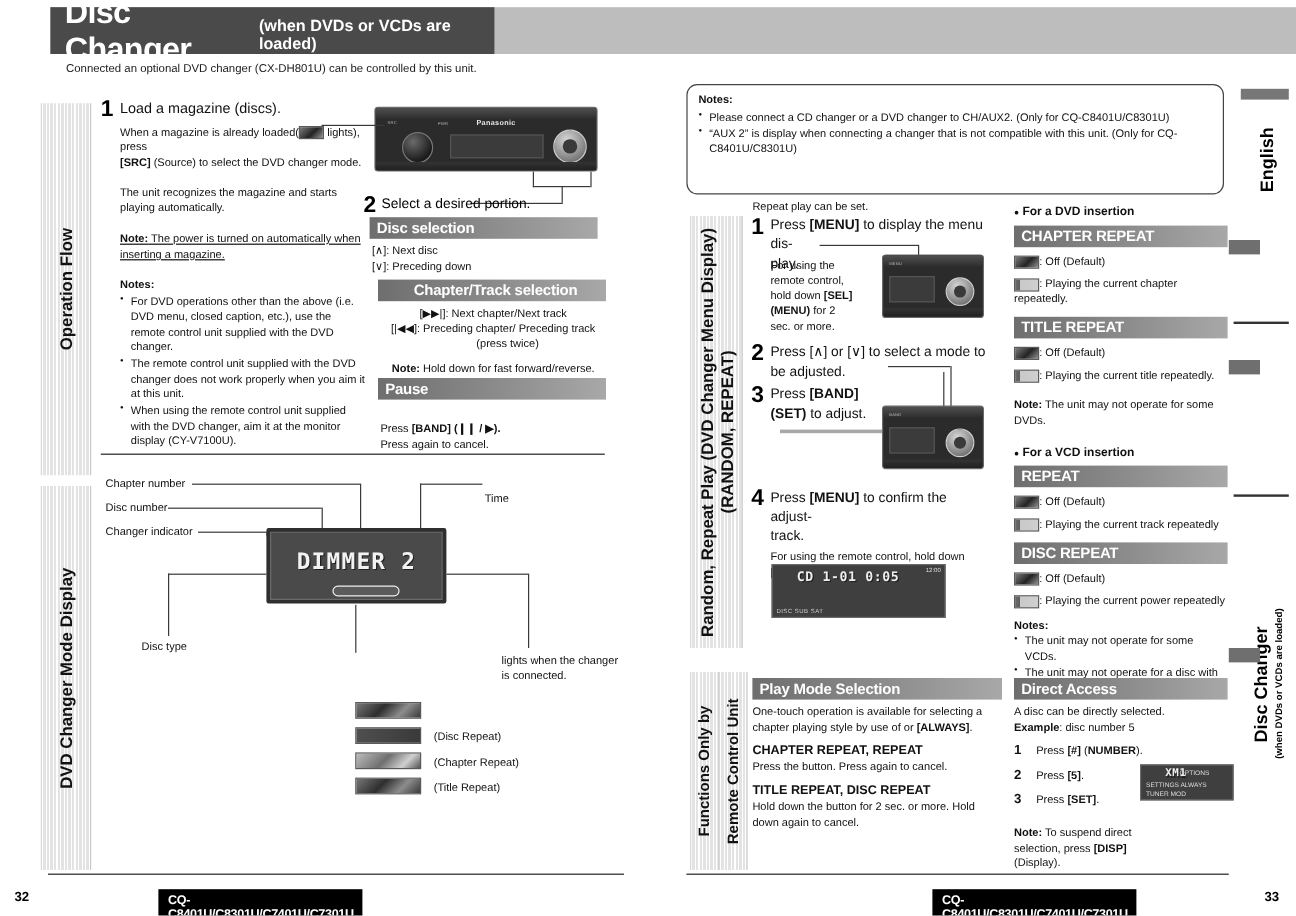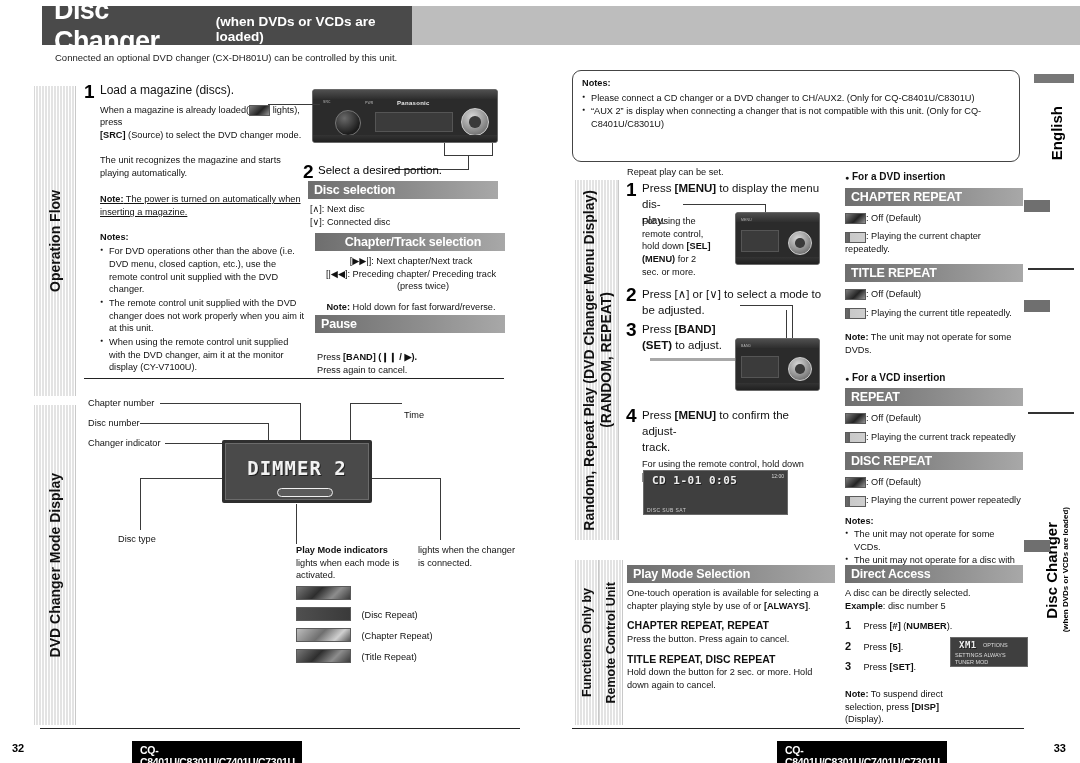--- a/index.html
+++ b/index.html
@@ -155,21 +155,21 @@
     border: 1px solid #5a5a5a;
   }
   .thumb-sm.off { background: linear-gradient(135deg,#7d7d7d,#232323 55%,#959595); }
   .thumb-sm.on  { background: linear-gradient(to right,#6a6a6a 0%,#5c5c5c 22%,#c9c9c9 22%,#cfcfcf 100%); }
 
   .wide-disp {
     position: absolute; background: #3f3f3f; border: 1px solid #6a6a6a;
     overflow: hidden;
   }
   .wide-disp .l1 {
-    position:absolute; left:8px; top:3px; color:#eee;
+    position:absolute; left:20px; top:3px; color:#eee;
     font-family:"DejaVu Sans Mono", monospace; font-size: 11px; font-weight: bold;
     letter-spacing: .5px; text-shadow: 1px 1px 0 #1f1f1f;
   }
   .wide-disp .tr {
     position:absolute; right:3px; top:2px; color:#ddd; font-size:5px;
   }
   .wide-disp .bl {
     position:absolute; left:3px; bottom:1px; color:#cfcfcf; font-size:5px; letter-spacing:.4px;
   }
 
@@ -247,21 +247,21 @@
   <div class="ln lnh" style="left:392px; top:169px; width:77px;"></div>
 
   <div style="position:absolute; left:303px; top:162px;">
     <span class="step-num">2</span>
   </div>
   <div style="position:absolute; left:318px; top:164px; font-size:11.5px;">Select a desired portion.</div>
 
   <div style="position:absolute; left:308px; top:181px; width:190px;">
     <div class="sec-head grad">Disc selection</div>
     <div class="body-t" style="margin-top:4px; padding-left:2px;">[∧]: Next disc</div>
-    <div class="body-t" style="padding-left:2px;">[∨]: Connected disc</div>
+    <div class="body-t" style="padding-left:2px;">[∨]: Preceding down</div>
   </div>
 
   <div style="position:absolute; left:315px; top:233px; width:190px;text-align:center;">
     <div class="sec-head grad">Chapter/Track selection</div>
     <div class="body-t" style="margin-top:4px; padding-left:2px;">[▶▶|]: Next chapter/Next track</div>
     <div class="body-t" style="padding-left:2px;">[|◀◀]: Preceding chapter/ Preceding track</div>
     <div class="body-t" style="padding-left:26px;">(press twice)</div>
     <div class="body-t" style="margin-top:8px; padding-left:2px;">
       <b>Note:</b><span> Hold down for fast forward/reverse.</span>
     </div>
@@ -295,24 +295,20 @@
   <div class="ln lnv" style="left:140px; top:478px; height:52px;"></div>
   <div class="ln lnh" style="left:372px; top:478px; width:68px;"></div>
   <div class="ln lnv" style="left:440px; top:478px; height:62px;"></div>
   <div class="ln lnv" style="left:296px; top:504px; height:40px;"></div>
 
   <div class="bigdisp">
     <div class="txt">DIMMER 2</div>
     <div class="pill"></div>
   </div>
 
-  <div style="position:absolute; left:296px; top:544px; width:112px;">
-    <div class="body-t" style="font-weight:bold;">Play Mode indicators</div>
-    <div class="body-t">lights when each mode is activated.</div>
-  </div>
   <div class="body-t" style="position:absolute; left:418px; top:544px; width:100px;">lights when the changer is connected.</div>
 
   <div style="position:absolute; left:296px; top:583px;">
     <div style="margin-bottom:3px;">
       <span class="thumb"></span>
       <span class="body-t"></span>
     </div>
     <div style="margin-bottom:3px;">
       <span class="thumb dark"></span>
       <span class="body-t" style="margin-left:6px;">(Disc Repeat)</span>

